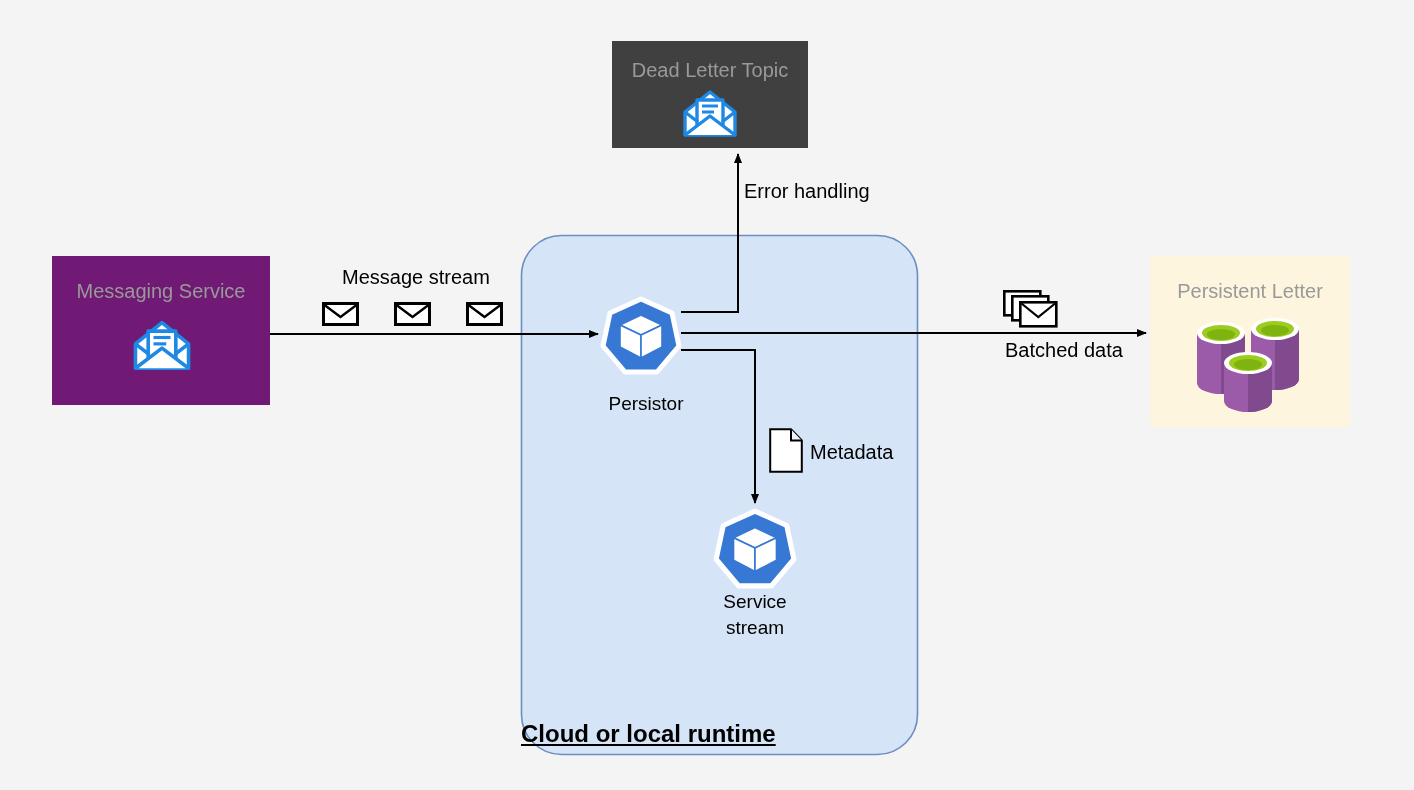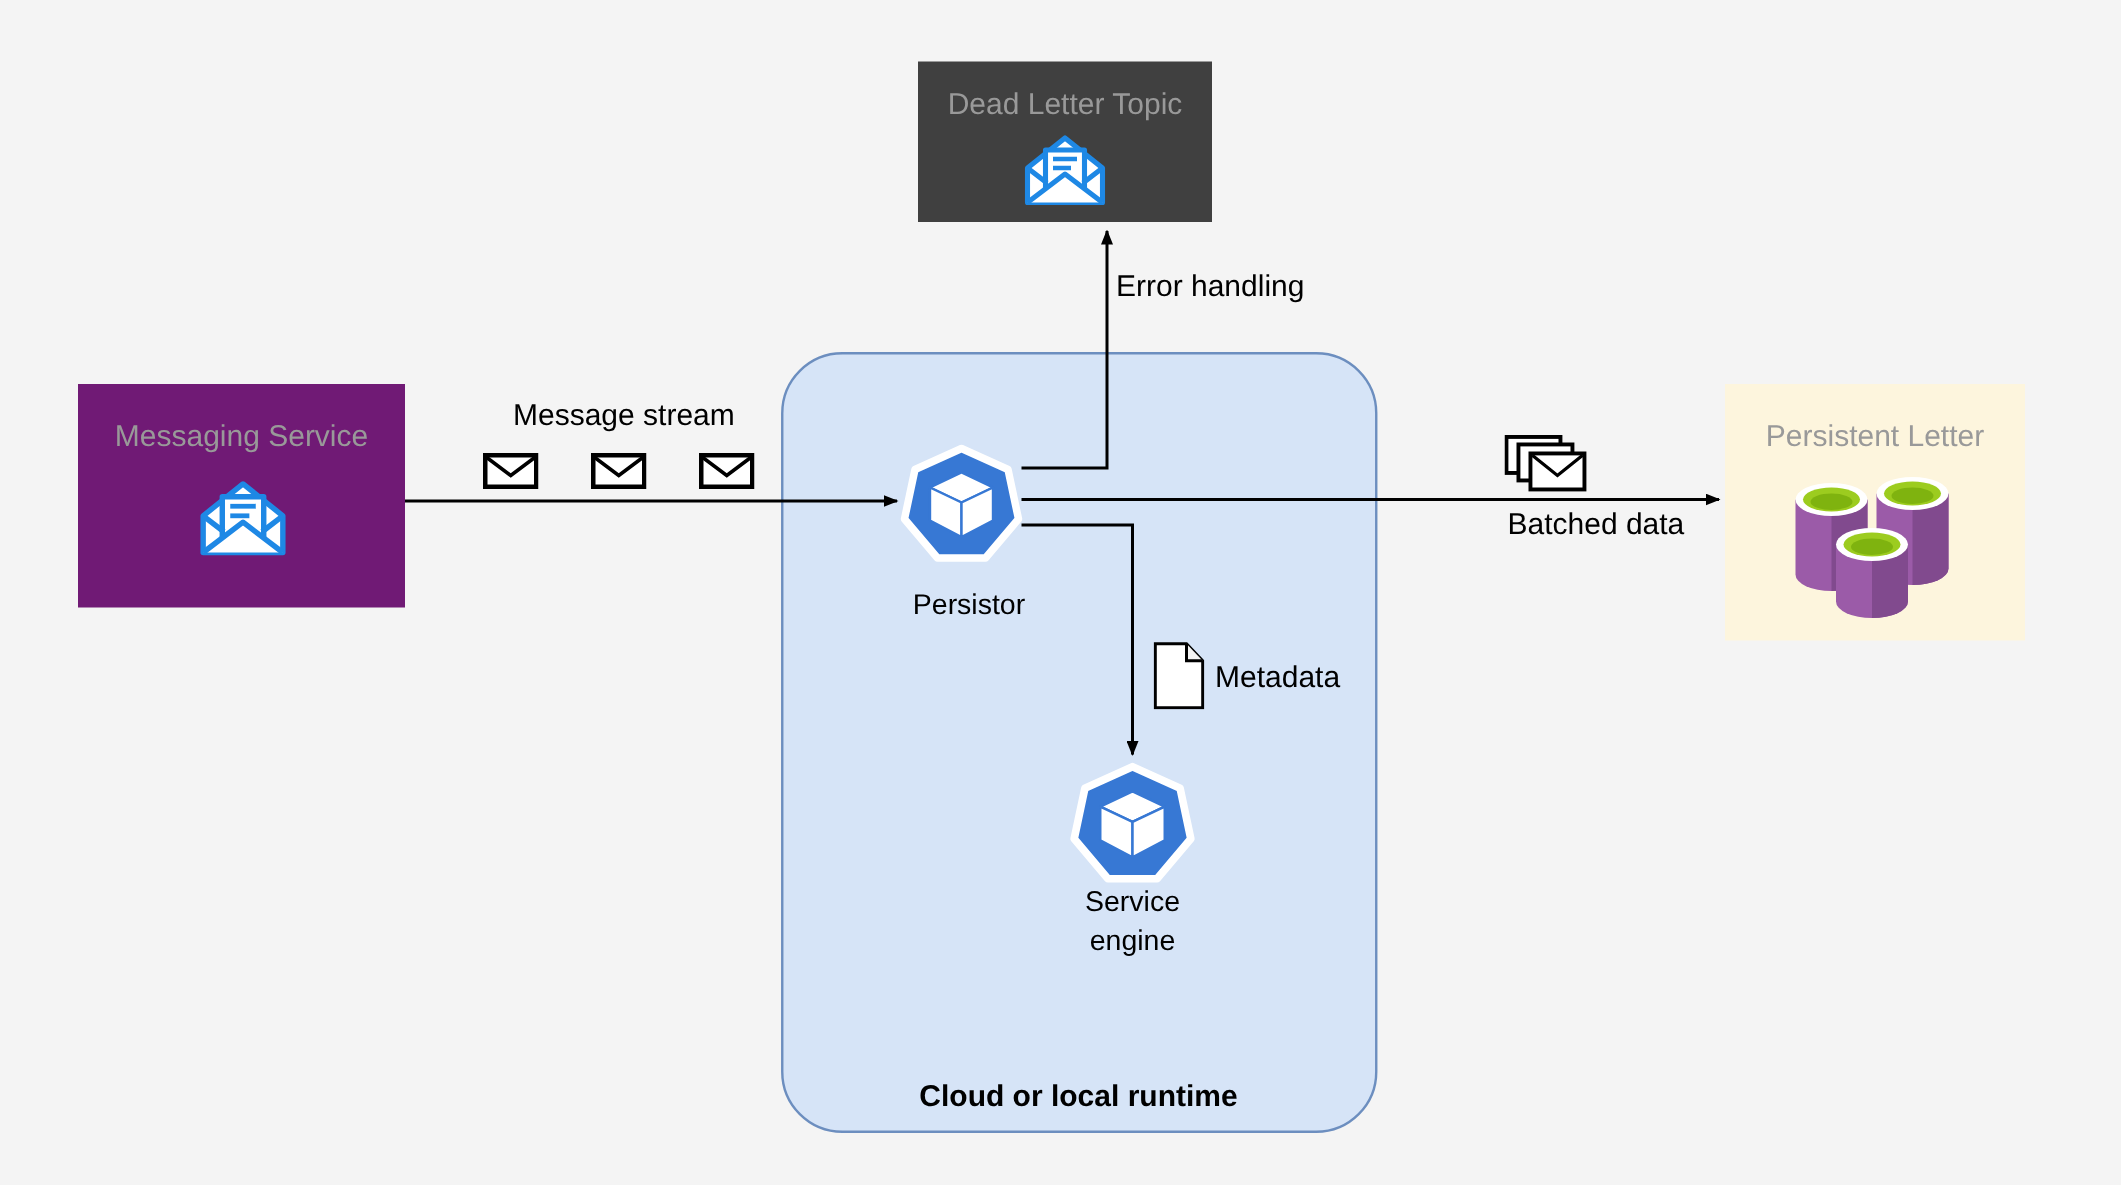--- a/index.html
+++ b/index.html
@@ -44,26 +44,26 @@
   .k8s-label {
     position: absolute;
     text-align: center;
     color: #000000;
     font-size: 19px;
     line-height: 26px;
     font-family: "Liberation Sans", sans-serif;
   }
   .runtime-label {
     position: absolute;
-    text-align: center;
     color: #000000;
-    font-size: 20px;
+    font-size: 24px;
     font-weight: bold;
     font-family: "Liberation Sans", sans-serif;
     white-space: nowrap;
+    text-decoration: underline;
   }
   .icon-wrap {
     position: absolute;
   }
   .icon-wrap svg { display: block; }
 </style>
 </head>
 <body>
 
 <svg id="canvas" viewBox="0 0 1414 790" xmlns="http://www.w3.org/2000/svg">
@@ -167,21 +167,21 @@
   <svg width="88" height="82" viewBox="0 0 86 80">
     <path d="M43 3 L74 17 L81 50 L59 76 L27 76 L5 50 L12 17 Z" fill="#3778d4" stroke="#ffffff" stroke-width="5" stroke-linejoin="round"></path>
     <g fill="#ffffff" stroke="#3778d4" stroke-width="1.6" stroke-linejoin="round">
       <path d="M43 19 L64 29 L43 39 L22 29 Z"></path>
       <path d="M22 29 L43 39 L43 62 L22 51 Z"></path>
       <path d="M64 29 L43 39 L43 62 L64 51 Z"></path>
     </g>
   </svg>
 </div>
 <div class="k8s-label" style="left:680px; top:589px; width:150px;">Service</div>
-<div class="k8s-label" style="left:680px; top:615px; width:150px;">engine</div>
+<div class="k8s-label" style="left:680px; top:615px; width:150px;">stream</div>
 
 <div class="runtime-label" style="left:521px; top:720px; width:396px;">Cloud or local runtime</div>
 
 <div class="icon-wrap" style="left:1003px; top:290px;">
   <svg width="62" height="42" viewBox="0 0 62 42">
     <g fill="#ffffff" stroke="#000000" stroke-width="2.6">
       <rect x="1.3" y="1.3" width="36" height="24"></rect>
       <rect x="9.3" y="6.3" width="36" height="24"></rect>
       <rect x="17.3" y="12.3" width="36" height="24"></rect>
     </g>

